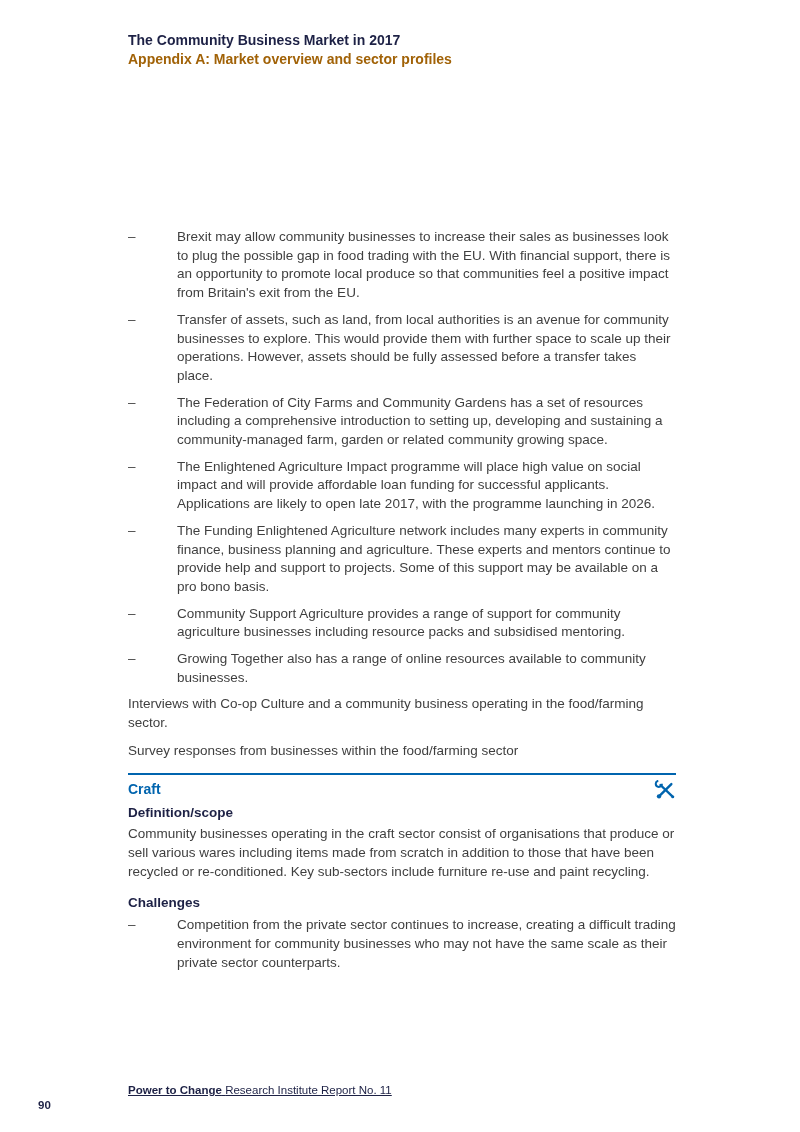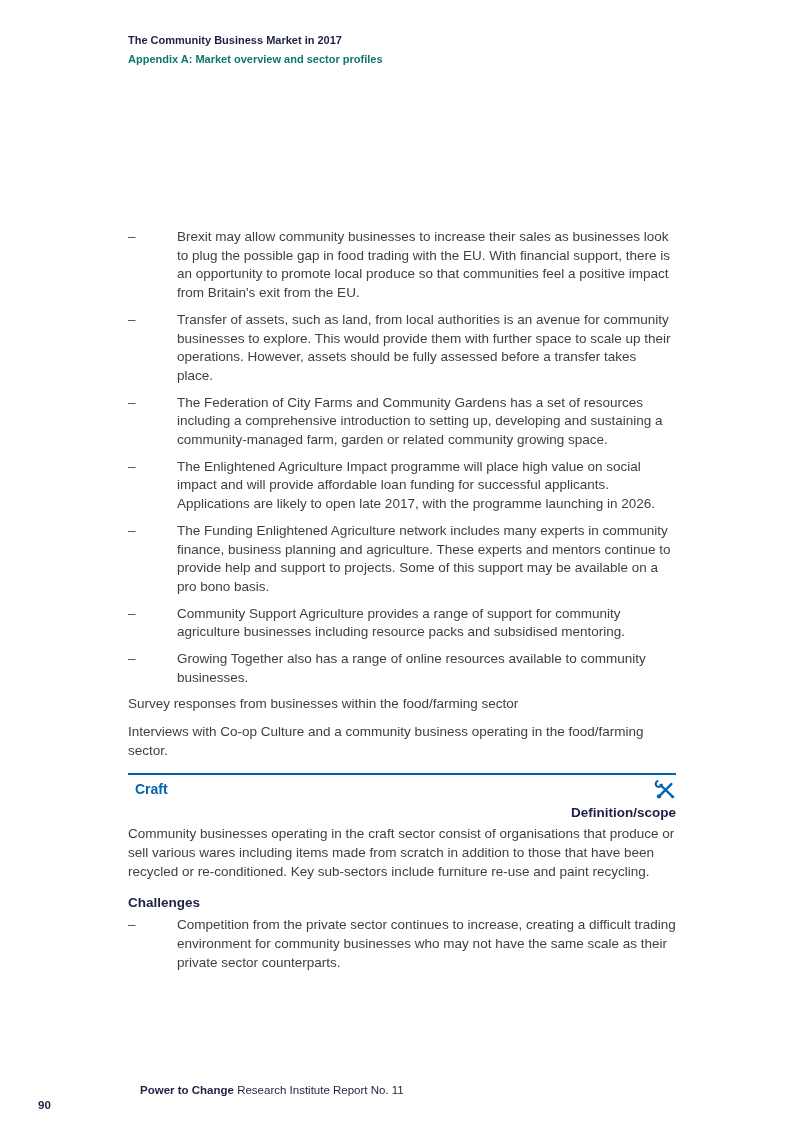--- a/index.html
+++ b/index.html
@@ -10,26 +10,26 @@
     height: 1132px;
     background: #ffffff;
     font-family: "Liberation Sans", "DejaVu Sans", sans-serif;
     overflow: hidden;
   }
   .doc-header {
     position: absolute;
     top: 31px;
     left: 128px;
     width: 560px;
-    font-size: 11px;
+    font-size: 14px;
     line-height: 19px;
     font-weight: 700;
   }
   .doc-header .title    { color: #1d2145; }
-  .doc-header .subtitle { color: #0f766e; }
+  .doc-header .subtitle { color: #a16207; }
 
   .content {
     position: absolute;
     top: 228px;
     left: 128px;
     width: 548px;
     font-size: 13.5px;
     line-height: 18.7px;
     color: #3f3f3f;
   }
@@ -54,21 +54,20 @@
   .craft-rule {
     border: 0;
     border-top: 2px solid #0064ae;
     margin: 12px 0 0 0;
   }
   .craft-head-row {
     display: flex;
     justify-content: space-between;
     align-items: center;
     margin-top: 5px;
-    margin-left: 7px;
   }
   .craft-title {
     font-weight: 700;
     color: #0064ae;
     font-size: 14px;
   }
   .craft-icon { line-height: 0; }
 
   .doc-footer {
     position: absolute;
@@ -80,22 +79,23 @@
     color: #1d2145;
   }
   .page-number {
     position: absolute;
     left: 38px;
     top: 15px;
     font-weight: 700;
   }
   .footer-line {
     position: absolute;
-    left: 140px;
+    left: 128px;
     top: 0;
+    text-decoration: underline;
   }
   .footer-line .publisher { font-weight: 700; }
 </style>
 </head>
 <body>
 
 <div class="page">
 
   <div class="doc-header">
     <div class="title">The Community Business Market in 2017</div>
@@ -127,39 +127,39 @@
     </div>
     <div class="bullet">
       <span class="dash">–</span>
       <span class="btxt">Community Support Agriculture provides a range of support for community agriculture businesses including resource packs and subsidised mentoring.</span>
     </div>
     <div class="bullet">
       <span class="dash">–</span>
       <span class="btxt">Growing Together also has a range of online resources available to community businesses.</span>
     </div>
 
+    <div class="para">Interviews with Co-op Culture and a community business operating in the food/farming sector.</div>
     <div class="para">Survey responses from businesses within the food/farming sector</div>
-    <div class="para">Interviews with Co-op Culture and a community business operating in the food/farming sector.</div>
 
     <hr class="craft-rule">
     <div class="craft-head-row">
       <span class="craft-title">Craft</span>
       <span class="craft-icon">
         <svg width="22" height="20" viewBox="0 0 24 22">
           <g stroke="#0064ae" stroke-width="2.6" stroke-linecap="round" fill="none">
             <path d="M7 5.5 L19.5 17.5"></path>
             <path d="M19 4.5 L6.5 17"></path>
           </g>
           <circle cx="5.2" cy="4.2" r="3.4" fill="none" stroke="#0064ae" stroke-width="2.2" stroke-dasharray="15 6"></circle>
           <circle cx="5.4" cy="18" r="2.4" fill="#0064ae"></circle>
           <circle cx="20.5" cy="18.4" r="1.7" fill="#0064ae"></circle>
         </svg>
       </span>
     </div>
-    <div class="sec-heading" style="margin-top:4px;text-align:right;">Definition/scope</div>
+    <div class="sec-heading" style="margin-top:4px;">Definition/scope</div>
     <div class="para">Community businesses operating in the craft sector consist of organisations that produce or sell various wares including items made from scratch in addition to those that have been recycled or re-conditioned. Key sub-sectors include furniture re-use and paint recycling.</div>
 
     <div class="sec-heading">Challenges</div>
     <div class="bullet">
       <span class="dash">–</span>
       <span class="btxt">Competition from the private sector continues to increase, creating a difficult trading environment for community businesses who may not have the same scale as their private sector counterparts.</span>
     </div>
 
   </div>
 

